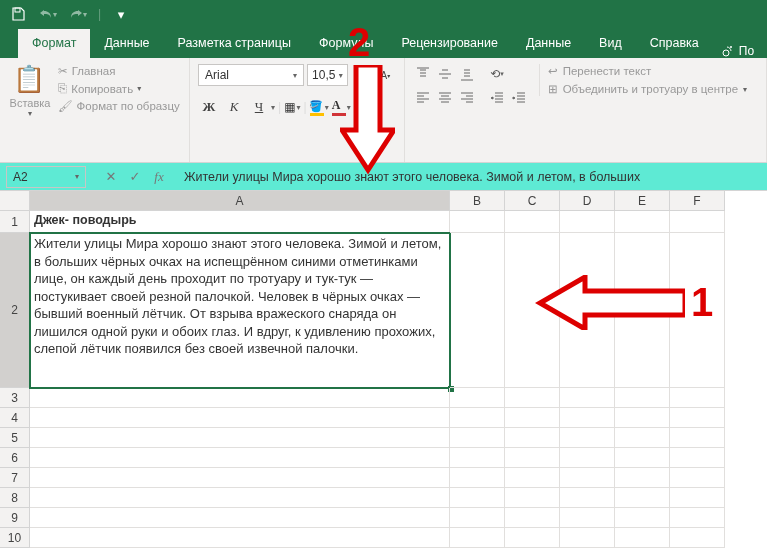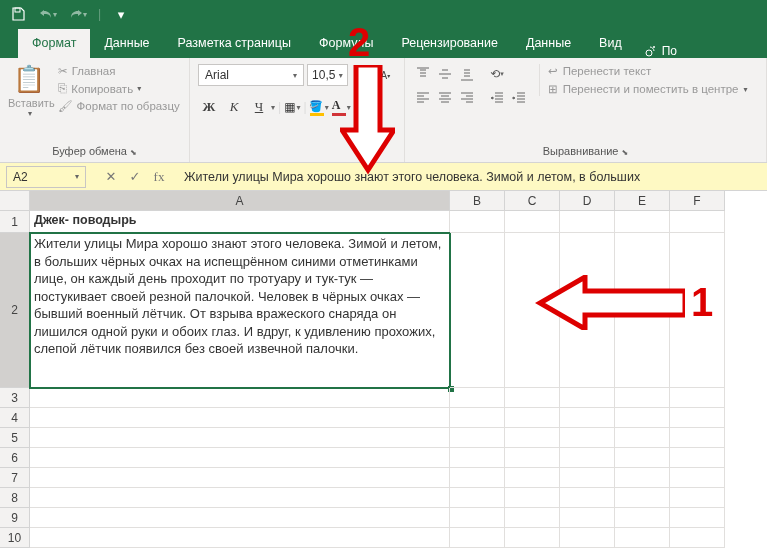--- a/index.html
+++ b/index.html
@@ -42,25 +42,25 @@
 .fill-color-bar { width: 14px; height: 3px; background: #ffc000; }
 
 
 .align-col { display: flex; flex-direction: column; gap: 4px; }
 .align-row { display: flex; gap: 2px; }
 .align-btn { width: 20px; height: 20px; display: flex; align-items: center; justify-content: center; color: #555; }
 .align-right-col { display: flex; flex-direction: column; gap: 4px; border-left: 1px solid #e1dfdd; padding-left: 8px; margin-left: 4px; color: #999; font-size: 11.5px; }
 .align-right-col > div { display: flex; align-items: center; gap: 5px; }
 
 
-.formula-bar { height: 28px; border-bottom: 1px solid #d4d4d4; display: flex; align-items: center; background: #fef9c3; }
+.formula-bar { height: 28px; border-bottom: 1px solid #d4d4d4; display: flex; align-items: center; background: #5eead4; }
 .name-box { width: 80px; height: 22px; border: 1px solid #c8c6c4; margin: 0 8px 0 6px; padding: 0 6px; display: flex; align-items: center; justify-content: space-between; font-size: 12px; }
 .fb-btns { display: flex; gap: 6px; padding: 0 8px; color: #777; align-items: center; }
 .fb-btn { width: 18px; text-align: center; font-size: 13px; }
-.fx { font-family: "Times New Roman"; font-size: 13px; }
+.fx { font-style: italic; font-family: "Times New Roman"; font-size: 13px; }
 .fb-text { flex: 1; padding: 0 8px; font-size: 12.5px; white-space: nowrap; overflow: hidden; }
 
 
 .grid-area { position: relative; }
 .corner { position: absolute; left: 0; top: 0; width: 30px; height: 20px; background: #f3f2f1; border-right: 1px solid #d4d4d4; border-bottom: 1px solid #d4d4d4; }
 .col-headers { position: absolute; left: 30px; top: 0; height: 20px; display: flex; }
 .col-h { background: #f3f2f1; border-right: 1px solid #d4d4d4; border-bottom: 1px solid #d4d4d4; display: flex; align-items: center; justify-content: center; font-size: 12px; color: #444; }
 .col-h.active { background: #d2d0ce; }
 .row-headers { position: absolute; left: 0; top: 20px; width: 30px; }
 .row-h { background: #f3f2f1; border-right: 1px solid #d4d4d4; border-bottom: 1px solid #d4d4d4; display: flex; align-items: center; justify-content: center; font-size: 12px; color: #444; }
@@ -106,56 +106,56 @@
 </div>
 
 <div class="tabs">
   <div class="tab active">Формат</div>
   <div class="tab">Данные</div>
   <div class="tab">Разметка страницы</div>
   <div class="tab">Формулы</div>
   <div class="tab">Рецензирование</div>
   <div class="tab">Данные</div>
   <div class="tab">Вид</div>
+  <div class="tab">Справка</div>
   <div class="help-icon">
       <svg width="14" height="14" viewBox="0 0 14 14">
         <circle cx="5" cy="9" r="3" fill="none" stroke="#fff"></circle>
         <path d="M6 3c2 0 4 2 4 4" fill="none" stroke="#fff"></path>
         <circle cx="10" cy="3" r="1" fill="#fff"></circle>
       </svg>
       <span>По</span>
     </div>
 </div>
 
 <div class="ribbon">
 
   <div class="group" style="width:190px;">
     <div class="group-body">
       <div class="paste-big">
         <div class="icon">📋</div>
-        <div class="lbl">Вставить</div>
+        <div class="lbl">Вставка</div>
         <div class="tri">▾</div>
       </div>
       <div class="clip-btns">
         <div>
             <span>✂</span>
             <span>Главная</span>
           </div>
         <div>
             <span>⎘</span>
             <span>Копировать</span>
             <span class="tri">▾</span>
           </div>
         <div>
             <span>🖌</span>
             <span>Формат по образцу</span>
           </div>
       </div>
     </div>
-    <div class="group-label"><span>Буфер обмена</span> <span class="tri">⬊</span></div>
   </div>
 
   <div class="group" style="width:215px;">
     <div class="group-body" style="flex-direction:column; align-items:stretch;">
       <div class="font-row">
         <div class="font-name">
             <span>Arial</span>
             <span class="tri">▾</span>
           </div>
         <div class="font-size">
@@ -241,26 +241,25 @@
             </div>
         </div>
       </div>
       <div class="align-right-col">
         <div>
             <span>↩</span>
             <span>Перенести текст</span>
           </div>
         <div>
             <span>⊞</span>
-            <span>Перенести и поместить в центре</span>
+            <span>Объединить и тротуару в центре</span>
             <span class="tri">▾</span>
           </div>
       </div>
     </div>
-    <div class="group-label"><span>Выравнивание</span> <span class="tri">⬊</span></div>
   </div>
 </div>
 
 <div class="formula-bar">
   <div class="name-box">
       <span>A2</span>
       <span class="tri">▾</span>
     </div>
   <div class="fb-btns">
     <div class="fb-btn">✕</div>

